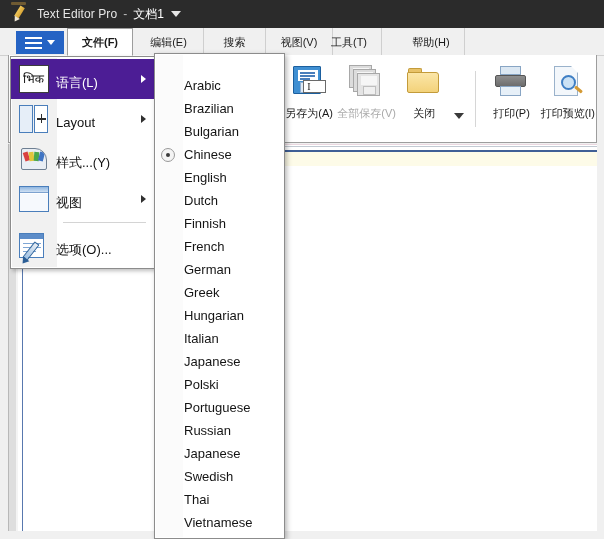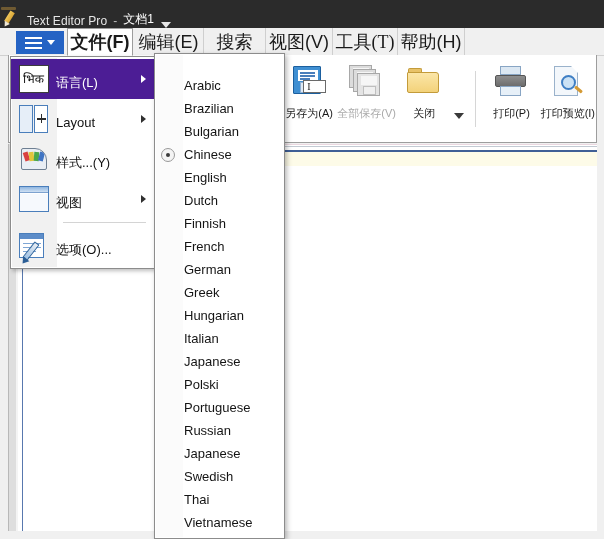--- a/index.html
+++ b/index.html
@@ -16,21 +16,22 @@
     width: 604px; height: 539px;
     background: #f0f0f0;
     overflow: hidden;
   }
 
   
   .titlebar {
     position: absolute; left: 0; top: 0;
     width: 604px; height: 28px;
     background: #2b2b2b;
-    display: flex; align-items: flex-end;
+    display: flex; align-items: center;
+    padding-left: 10px;
     color: #e8e8e8;
   }
   .titlebar .app-icon {
     width: 18px; height: 18px;
     position: relative; margin-right: 9px;
     flex: 0 0 auto;
   }
   .title-text {
     font-size: 12px; color: #e6e6e6;
     letter-spacing: 0.1px;
@@ -67,21 +68,21 @@
   .ham-caret {
     width: 0; height: 0;
     border-left: 4px solid transparent;
     border-right: 4px solid transparent;
     border-top: 5px solid #ffffff;
   }
   .tab {
     position: absolute; top: 0;
     height: 28px;
     display: flex; align-items: center; justify-content: center;
-    font-size: 18px; color: #1a1a1a;
+    font-size: 11px; color: #1a1a1a;
     border-right: 1px solid #cfcfcf;
     cursor: pointer;
     white-space: nowrap;
   }
   .tab.active {
     background: #ffffff;
     font-weight: bold;
     border-top: 1px solid #9d9d9d;
     border-left: 1px solid #9d9d9d;
     border-right: 1px solid #9d9d9d;
@@ -453,21 +454,21 @@
           <i></i>
           <i></i>
           <i></i>
         </span>
       <span class="ham-caret"></span>
     </div>
     <div class="tab active" style="left:67px;width:66px;">文件(F)</div>
     <div class="tab" style="left:134px;width:70px;">编辑(E)</div>
     <div class="tab" style="left:204px;width:62px;">搜索</div>
     <div class="tab" style="left:266px;width:67px;">视图(V)</div>
-    <div class="tab" style="left:333px;width:65px;font-family:Liberation Serif, serif;">工具(T)</div>
+    <div class="tab" style="left:317px;width:65px;">工具(T)</div>
     <div class="tab" style="left:398px;width:67px;">帮助(H)</div>
   </div>
 
   <div class="ribbon">
     <div class="ribbon-inner">
 
       <div class="rb-item">
         <span class="rb-icon">
           <span class="ic-saveas">
             <span class="fl">

